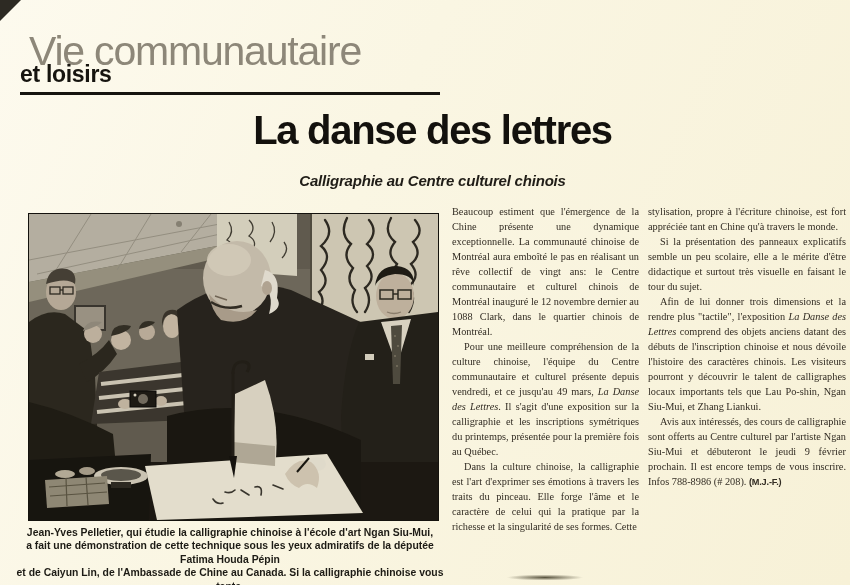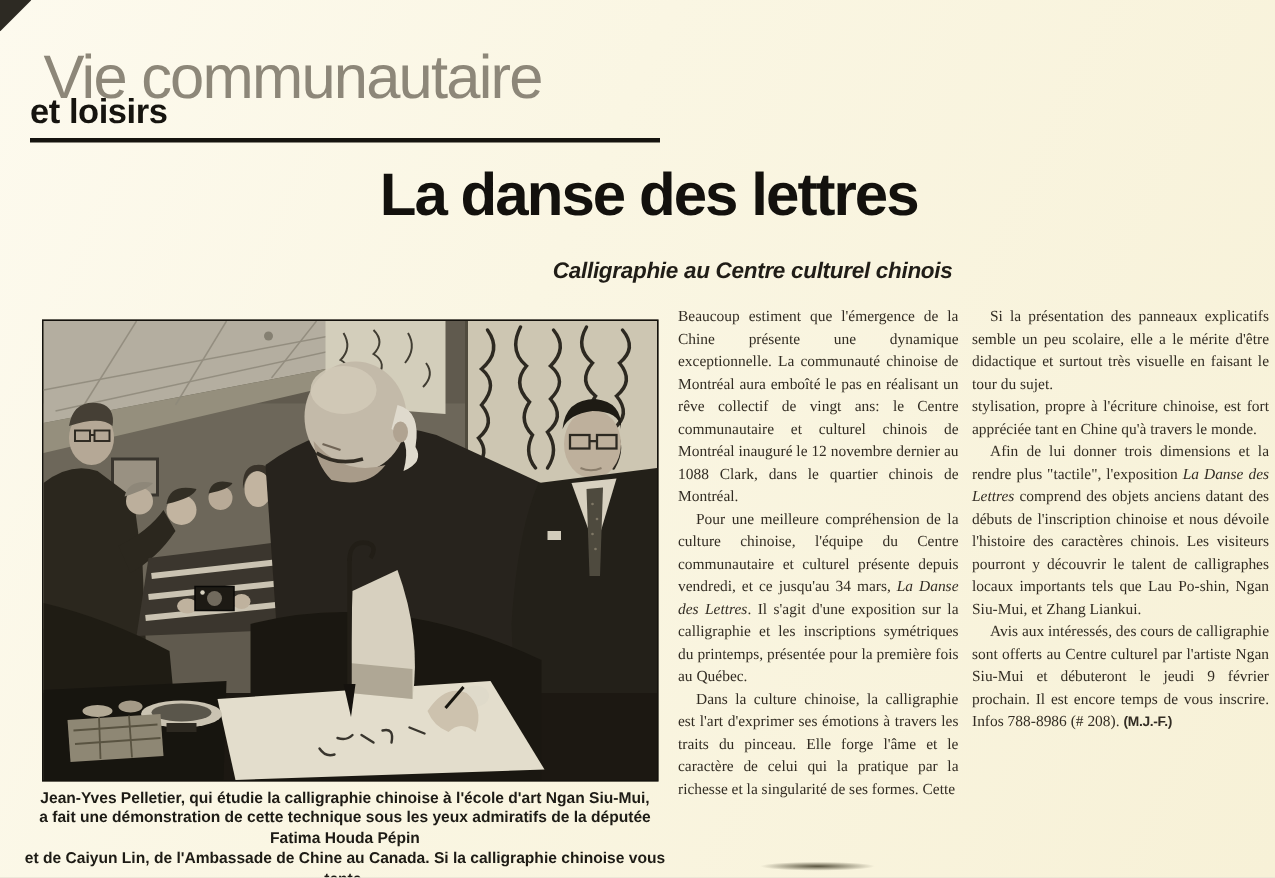--- a/index.html
+++ b/index.html
@@ -13,21 +13,21 @@
         background:radial-gradient(closest-side,#59543f 0%,rgba(89,84,63,0) 85%);}
   
   .masthead-main{position:absolute;left:29px;top:28px;font-size:41px;line-height:46px;
         letter-spacing:-1.2px;color:#8d8779;}
   .masthead-sub{position:absolute;left:20px;top:61px;width:395px;
         font-size:23px;font-weight:700;letter-spacing:-0.3px;color:#16140f;}
   .masthead-rule{position:absolute;left:20px;top:92px;width:420px;height:3px;background:#16140f;}
   
   .headline{position:absolute;left:230px;top:108px;width:405px;text-align:center;
         font-size:40px;font-weight:700;letter-spacing:-1.3px;color:#13110d;}
-  .kicker{position:absolute;left:230px;top:172px;width:405px;text-align:right;
+  .kicker{position:absolute;left:230px;top:172px;width:405px;text-align:center;
         font-size:15px;font-style:italic;font-weight:700;letter-spacing:-0.2px;color:#201d17;}
   
   .photo-frame{position:absolute;left:28px;top:213px;width:409px;height:306px;
         border:1px solid #14120d;background:#6a655a;}
   .photo-frame svg{display:block;width:100%;height:100%;}
   
   .caption{position:absolute;left:10px;top:526px;width:440px;text-align:center;
         font-size:10.4px;line-height:13.4px;font-weight:700;color:#1d1b15;}
   
   .col{position:absolute;top:204px;font-family:"Liberation Serif",serif;
@@ -204,23 +204,23 @@
   </div>
 
   <div class="caption">
       <div class="cap-line"><span>Jean-Yves Pelletier, qui étudie la calligraphie chinoise à l'école d'art Ngan Siu-Mui,</span></div>
       <div class="cap-line"><span>a fait une démonstration de cette technique sous les yeux admiratifs de la députée Fatima Houda Pépin</span></div>
       <div class="cap-line"><span>et de Caiyun Lin, de l'Ambassade de Chine au Canada. Si la calligraphie chinoise vous tente,</span></div>
     </div>
 
   <div class="col col-1">
       <p class="para"><span>Beaucoup estiment que l'émergence de la Chine présente une dynamique exceptionnelle. La communauté chinoise de Montréal aura emboîté le pas en réalisant un rêve collectif de vingt ans: le Centre communautaire et culturel chinois de Montréal inauguré le 12 novembre dernier au 1088 Clark, dans le quartier chinois de Montréal.</span></p>
-      <p class="para ind"><span>Pour une meilleure compréhension de la culture chinoise, l'équipe du Centre communautaire et culturel présente depuis vendredi, et ce jusqu'au 34 mars, </span><span class="it">La Danse des Lettres</span><span>. Il s'agit d'une exposition sur la calligraphie et les inscriptions symétriques du printemps, présentée pour la première fois au Québec.</span></p>
+      <p class="para ind"><span>Pour une meilleure compréhension de la culture chinoise, l'équipe du Centre communautaire et culturel présente depuis vendredi, et ce jusqu'au 49 mars, </span><span class="it">La Danse des Lettres</span><span>. Il s'agit d'une exposition sur la calligraphie et les inscriptions symétriques du printemps, présentée pour la première fois au Québec.</span></p>
       <p class="para ind"><span>Dans la culture chinoise, la calligraphie est l'art d'exprimer ses émotions à travers les traits du pinceau. Elle forge l'âme et le caractère de celui qui la pratique par la richesse et la singularité de ses formes. Cette</span></p>
     </div>
   <div class="col col-2">
+      <p class="para"><span>stylisation, propre à l'écriture chinoise, est fort appréciée tant en Chine qu'à travers le monde.</span></p>
       <p class="para ind"><span>Si la présentation des panneaux explicatifs semble un peu scolaire, elle a le mérite d'être didactique et surtout très visuelle en faisant le tour du sujet.</span></p>
-      <p class="para"><span>stylisation, propre à l'écriture chinoise, est fort appréciée tant en Chine qu'à travers le monde.</span></p>
       <p class="para ind"><span>Afin de lui donner trois dimensions et la rendre plus "tactile", l'exposition </span><span class="it">La Danse des Lettres</span><span> comprend des objets anciens datant des débuts de l'inscription chinoise et nous dévoile l'histoire des caractères chinois. Les visiteurs pourront y découvrir le talent de calligraphes locaux importants tels que Lau Po-shin, Ngan Siu-Mui, et Zhang Liankui.</span></p>
       <p class="para ind"><span>Avis aux intéressés, des cours de calligraphie sont offerts au Centre culturel par l'artiste Ngan Siu-Mui et débuteront le jeudi 9 février prochain. Il est encore temps de vous inscrire. Infos 788-8986 (# 208). </span><span class="bd">(M.J.-F.)</span></p>
     </div>
 
 </div>
 
 </body></html>

